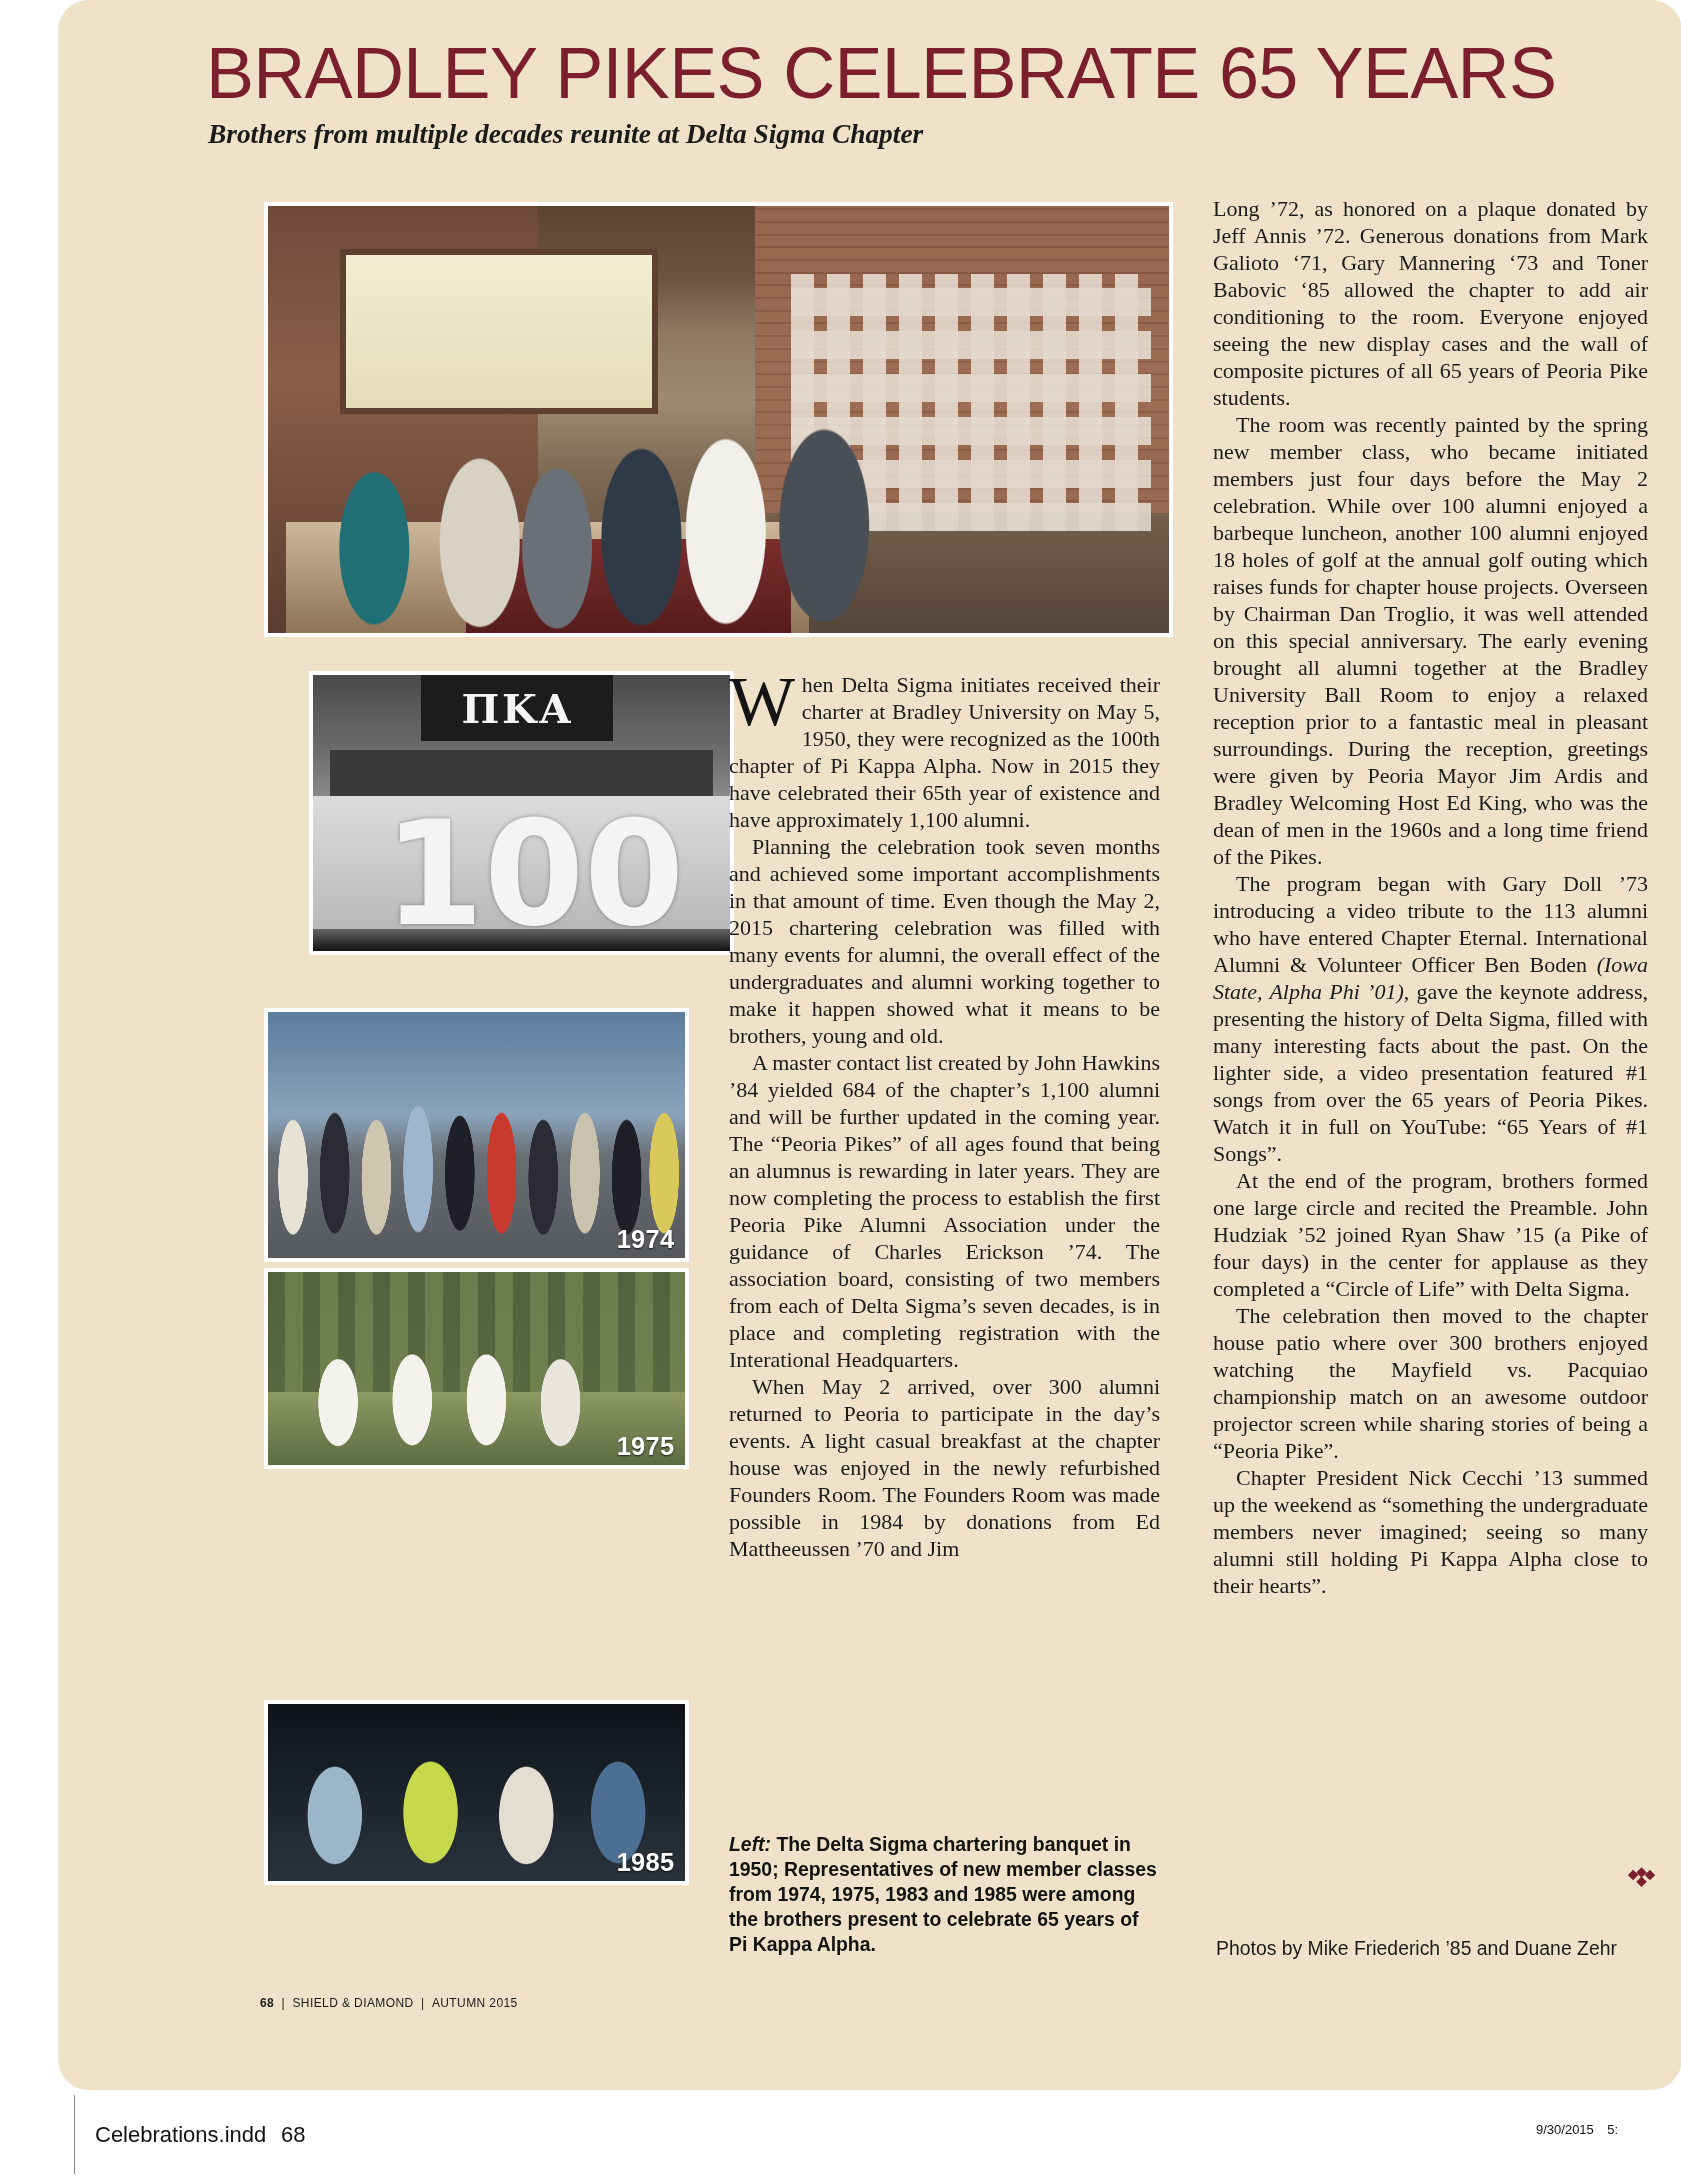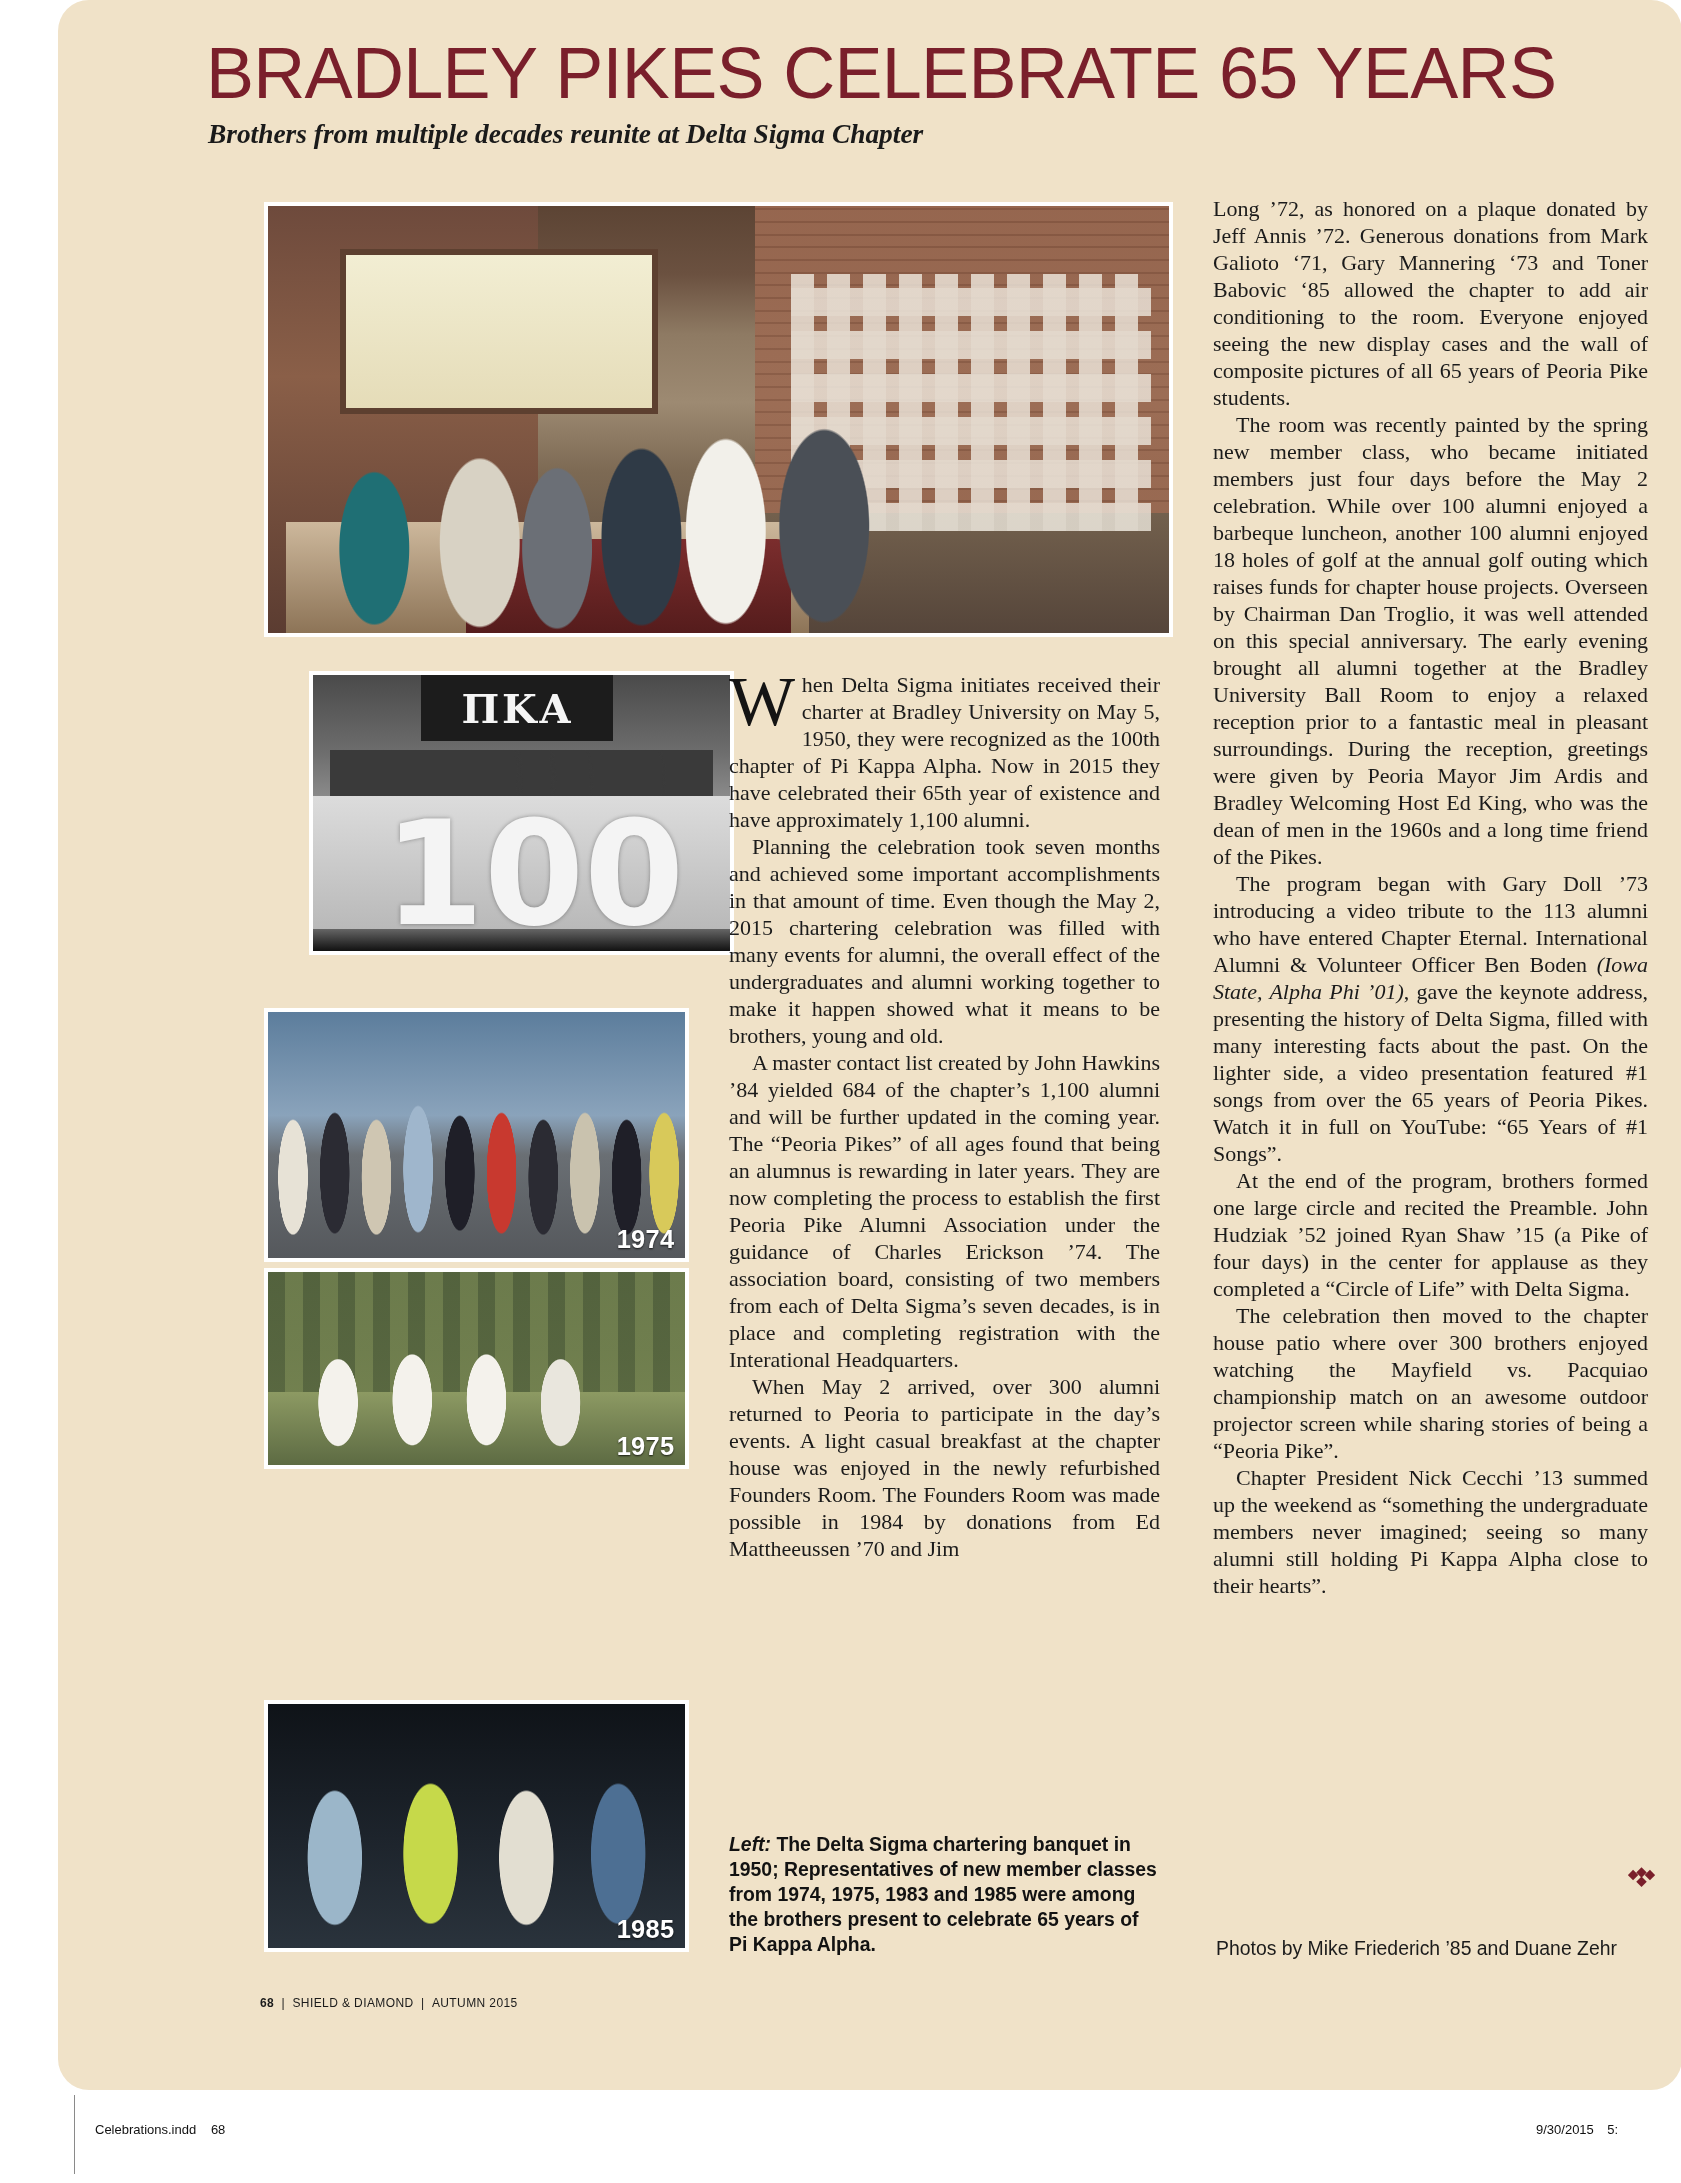--- a/index.html
+++ b/index.html
@@ -144,21 +144,21 @@
       radial-gradient(ellipse 7% 42% at 22% 50%,#e8e4da 0 70%,transparent 72%),
       radial-gradient(ellipse 7% 40% at 36% 54%,#2f7a52 0 70%,transparent 72%),
       radial-gradient(ellipse 7% 42% at 50% 48%,#3d4a58 0 70%,transparent 72%),
       radial-gradient(ellipse 7% 40% at 64% 52%,#8d7a62 0 70%,transparent 72%),
       radial-gradient(ellipse 7% 42% at 78% 46%,#cfc9bb 0 70%,transparent 72%),
       radial-gradient(ellipse 7% 44% at 92% 48%,#b5352e 0 70%,transparent 72%);}
   #photo-1983 .cloth{position:absolute;left:0;bottom:0;width:100%;height:30%;
     background:linear-gradient(180deg,#e9e2d3,#cbbfa8);}
 
   
-  #photo-1985{left:206px;top:1700px;width:425px;height:252px;}
+  #photo-1985{left:206px;top:1700px;width:425px;height:185px;}
   #photo-1985 .bg{position:absolute;inset:0;background:linear-gradient(180deg,#0f1318,#1d242c 55%,#2a333c);}
   #photo-1985 .four{position:absolute;left:4%;bottom:0;width:92%;height:84%;
     background:
       radial-gradient(ellipse 10% 46% at 13% 56%,#9bb6c9 0 70%,transparent 72%),
       radial-gradient(ellipse 10% 48% at 38% 54%,#c6d94a 0 70%,transparent 72%),
       radial-gradient(ellipse 10% 46% at 63% 56%,#e2ded1 0 70%,transparent 72%),
       radial-gradient(ellipse 10% 48% at 87% 54%,#4d6f93 0 70%,transparent 72%);}
 
   
   .col{
@@ -217,21 +217,21 @@
     font-size:12px;letter-spacing:0.4px;
     color:#1b1b1b;white-space:nowrap;
   }
   #footer .pg{font-weight:700;}
   #footer .sep{margin:0 7.4px;}
   
   #slug{position:absolute;left:0;top:2090px;width:1682px;height:93px;background:#ffffff;}
   #slug .rule{position:absolute;left:74px;top:5.3px;width:1.3px;height:79px;background:#8a8a8a;}
   #slug .left{
     position:absolute;left:95px;top:32px;
-    font-family:"Liberation Sans", sans-serif;font-size:13px;color:#111;white-space:nowrap;
+    font-family:"Liberation Sans", sans-serif;font-size:22px;color:#111;white-space:nowrap;
   }
   #slug .left .num{margin-left:14.7px;}
   #slug .right{
     position:absolute;left:1536px;top:32px;
     font-family:"Liberation Sans", sans-serif;font-size:13px;color:#111;white-space:nowrap;
   }
   #slug .right .tm{margin-left:13.4px;}
 </style>
 </head>
 <body>

